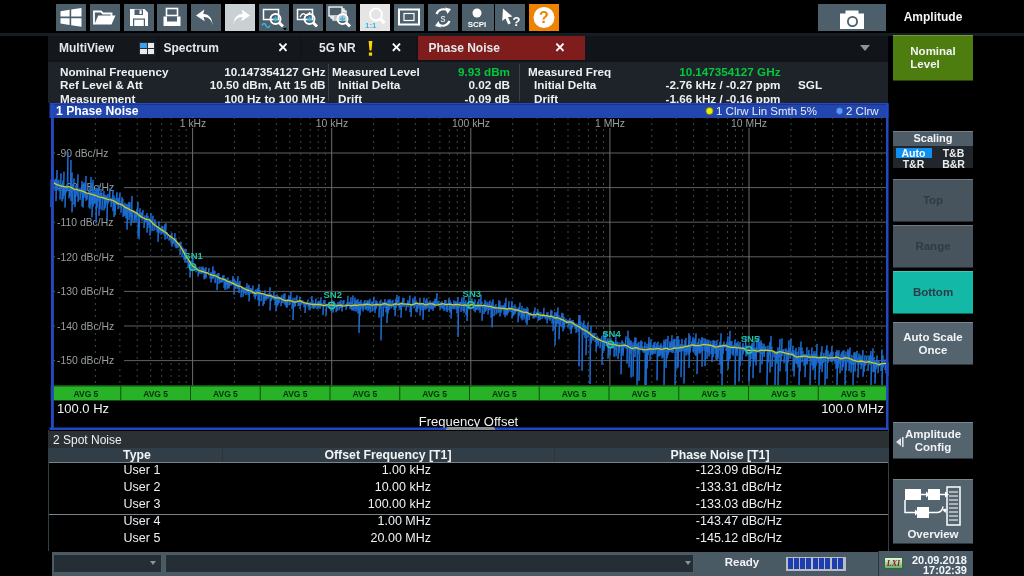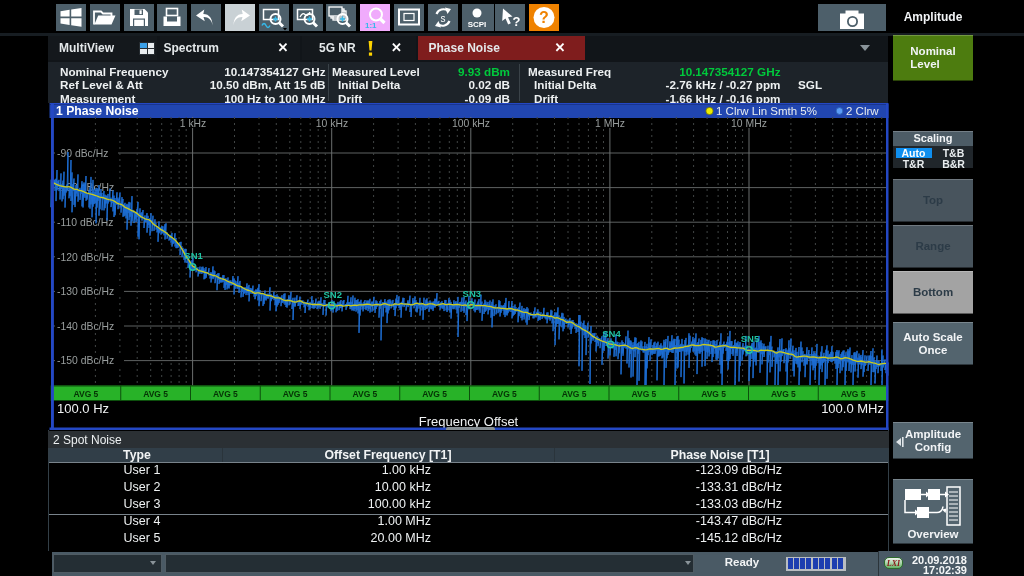--- a/index.html
+++ b/index.html
@@ -51,21 +51,21 @@
       <path d="M16.5,12.5 V17.5 M14,15 H19" stroke="#35b9e9" stroke-width="1.6" fill="none"></path>
     </svg></div>
 <div style="position:absolute;left:326px;top:4px;width:30px;height:27px;background:#4d5f6a"><svg width="30" height="27" viewBox="0 0 30 27">
       <rect x="7" y="7" width="13" height="9" fill="none" stroke="#fff" stroke-width="1.3"></rect>
       <rect x="5" y="5" width="13" height="9" fill="none" stroke="#fff" stroke-width="1.3"></rect>
       <rect x="3" y="3" width="13" height="9" fill="#4d5f6a" stroke="#fff" stroke-width="1.3"></rect>
       <circle cx="16.5" cy="15" r="5" fill="none" stroke="#fff" stroke-width="2"></circle>
       <line x1="20" y1="18.5" x2="24" y2="22.5" stroke="#fff" stroke-width="3"></line>
       <path d="M16.5,12.5 V17.5 M14,15 H19" stroke="#35b9e9" stroke-width="1.6" fill="none"></path>
     </svg></div>
-<div style="position:absolute;left:360px;top:4px;width:30px;height:27px;background:#f0abfc"><svg width="30" height="27" viewBox="0 0 30 27">
+<div style="position:absolute;left:360px;top:4px;width:30px;height:27px;background:#e5e5e5"><svg width="30" height="27" viewBox="0 0 30 27">
       <circle cx="16" cy="10.5" r="6" fill="none" stroke="#fff" stroke-width="2"></circle>
       <line x1="20.5" y1="15" x2="24.5" y2="19" stroke="#fff" stroke-width="3.2"></line>
       <text x="5" y="23.5" font-family="Liberation Sans" font-size="8" font-weight="bold" fill="#35b9e9">1:1</text>
     </svg></div>
 <div style="position:absolute;left:394px;top:4px;width:30px;height:27px;background:#4d5f6a"><svg width="30" height="27" viewBox="0 0 30 27">
       <rect x="5" y="5.5" width="20" height="15" fill="none" stroke="#fff" stroke-width="2"></rect>
       <rect x="10" y="9.5" width="10" height="7" fill="none" stroke="#fff" stroke-width="1.2"></rect>
     </svg></div>
 <div style="position:absolute;left:428px;top:4px;width:30px;height:27px;background:#4d5f6a"><svg width="30" height="27" viewBox="0 0 30 27">
       <path d="M8.5,10 A7.5,7.5 0 0 1 20,6.8" fill="none" stroke="#fff" stroke-width="2.2"></path>
@@ -348,21 +348,21 @@
     <div style="position:absolute;left:7.8px;top:1.5px;width:5px;height:11px;background:#1d3eb0"></div>
     <div style="position:absolute;left:14.1px;top:1.5px;width:5px;height:11px;background:#1d3eb0"></div>
     <div style="position:absolute;left:20.4px;top:1.5px;width:5px;height:11px;background:#1d3eb0"></div>
     <div style="position:absolute;left:26.7px;top:1.5px;width:5px;height:11px;background:#1d3eb0"></div>
     <div style="position:absolute;left:33.0px;top:1.5px;width:5px;height:11px;background:#1d3eb0"></div>
     <div style="position:absolute;left:39.3px;top:1.5px;width:5px;height:11px;background:#1d3eb0"></div>
     <div style="position:absolute;left:45.6px;top:1.5px;width:5px;height:11px;background:#1d3eb0"></div>
     <div style="position:absolute;left:51.9px;top:1.5px;width:5px;height:11px;background:#1d3eb0"></div>
   </div>
 <div style="position:absolute;left:878px;top:551px;width:95px;height:25px;background:#4a5a66;border-left:1px solid #2b343a"></div>
-<div style="position:absolute;left:884px;top:557px;width:19px;height:12px;border-radius:5px;background:linear-gradient(#eef4ee,#66b266);border:1px solid #2c6c2c;font:italic bold 8px 'Liberation Serif',serif;color:#8b1a1a;text-align:center;line-height:11px">LXI</div>
+<div style="position:absolute;left:884px;top:557px;width:19px;height:12px;border-radius:0;background:linear-gradient(#eef4ee,#66b266);border:1px solid #2c6c2c;font:italic bold 8px 'Liberation Serif',serif;color:#8b1a1a;text-align:center;line-height:11px">LXI</div>
 <div style="position:absolute;left:878px;top:553.5px;width:89px;font:bold 11px 'Liberation Sans',sans-serif;color:#f5f7f8;text-align:right">20.09.2018</div>
 <div style="position:absolute;left:878px;top:564px;width:89px;font:bold 11px 'Liberation Sans',sans-serif;color:#f5f7f8;text-align:right">17:02:39</div>
 
 <div style="position:absolute;left:893px;top:10px;width:80px;font:bold 12px 'Liberation Sans',sans-serif;color:#f2f4f6;text-align:center">Amplitude</div>
 <div style="position:absolute;left:893px;top:35px;width:80px;height:46px;background:#4d7c0f;border-top:1px solid rgba(255,255,255,.22);border-bottom:1px solid rgba(0,0,0,.45);font:bold 11.5px 'Liberation Sans',sans-serif;color:#f2f4f6;display:flex;align-items:center;justify-content:center;line-height:13px">
     <span>Nominal<br>Level</span>
   </div>
 <div style="position:absolute;left:893px;top:131px;width:80px;height:37px;background:#20262b">
 <div style="position:absolute;left:0;top:0;width:80px;height:15px;background:#4d5c66;font:bold 11px 'Liberation Sans',sans-serif;color:#f2f4f6;text-align:center;border-top:1px solid rgba(255,255,255,.22)">Scaling</div>
 <div style="position:absolute;left:2.5px;top:16.5px;width:36px;height:10.5px;background:#0f8ff0"></div>
@@ -370,21 +370,21 @@
 <div style="position:absolute;left:41px;top:16px;width:39px;text-align:center;font:bold 10.5px 'Liberation Sans',sans-serif;color:#e8ecee">T&amp;B</div>
 <div style="position:absolute;left:0;top:26.5px;width:41px;text-align:center;font:bold 10.5px 'Liberation Sans',sans-serif;color:#e8ecee">T&amp;R</div>
 <div style="position:absolute;left:41px;top:26.5px;width:39px;text-align:center;font:bold 10.5px 'Liberation Sans',sans-serif;color:#e8ecee">B&amp;R</div>
 </div>
 <div style="position:absolute;left:893px;top:179px;width:80px;height:43px;background:#48545d;border-top:1px solid rgba(255,255,255,.22);border-bottom:1px solid rgba(0,0,0,.45);font:bold 11.5px 'Liberation Sans',sans-serif;color:#2c3b47;text-align:center;display:flex;align-items:center;justify-content:center;line-height:13px">
     <span>Top</span>
   </div>
 <div style="position:absolute;left:893px;top:225px;width:80px;height:43px;background:#48545d;border-top:1px solid rgba(255,255,255,.22);border-bottom:1px solid rgba(0,0,0,.45);font:bold 11.5px 'Liberation Sans',sans-serif;color:#2c3b47;text-align:center;display:flex;align-items:center;justify-content:center;line-height:13px">
     <span>Range</span>
   </div>
-<div style="position:absolute;left:893px;top:271px;width:80px;height:43px;background:#a3a3a3;border-top:1px solid rgba(255,255,255,.22);border-bottom:1px solid rgba(0,0,0,.45);font:bold 11.5px 'Liberation Sans',sans-serif;color:#2c3b47;text-align:center;display:flex;align-items:center;justify-content:center;line-height:13px">
+<div style="position:absolute;left:893px;top:271px;width:80px;height:43px;background:#14b8a6;border-top:1px solid rgba(255,255,255,.22);border-bottom:1px solid rgba(0,0,0,.45);font:bold 11.5px 'Liberation Sans',sans-serif;color:#2c3b47;text-align:center;display:flex;align-items:center;justify-content:center;line-height:13px">
     <span>Bottom</span>
   </div>
 <div style="position:absolute;left:893px;top:322px;width:80px;height:43px;background:#53646e;border-top:1px solid rgba(255,255,255,.22);border-bottom:1px solid rgba(0,0,0,.45);font:bold 11.5px 'Liberation Sans',sans-serif;color:#f2f4f6;text-align:center;display:flex;align-items:center;justify-content:center;line-height:13px">
     <span>Auto Scale<br>Once</span>
   </div>
 <div style="position:absolute;left:893px;top:422px;width:80px;height:37px;background:#53646e;border-top:1px solid rgba(255,255,255,.22);border-bottom:1px solid rgba(0,0,0,.45);font:bold 11.5px 'Liberation Sans',sans-serif;color:#f2f4f6;text-align:center;display:flex;align-items:center;justify-content:center;line-height:13px">
     <svg width="10" height="12" viewBox="0 0 10 12" style="position:absolute;left:1px;top:13px">
       <path d="M7,2 L2,6 L7,10 z" fill="#dfe5e8"></path>
       <rect x="8" y="1" width="1.6" height="10" fill="#dfe5e8"></rect>
     </svg>

